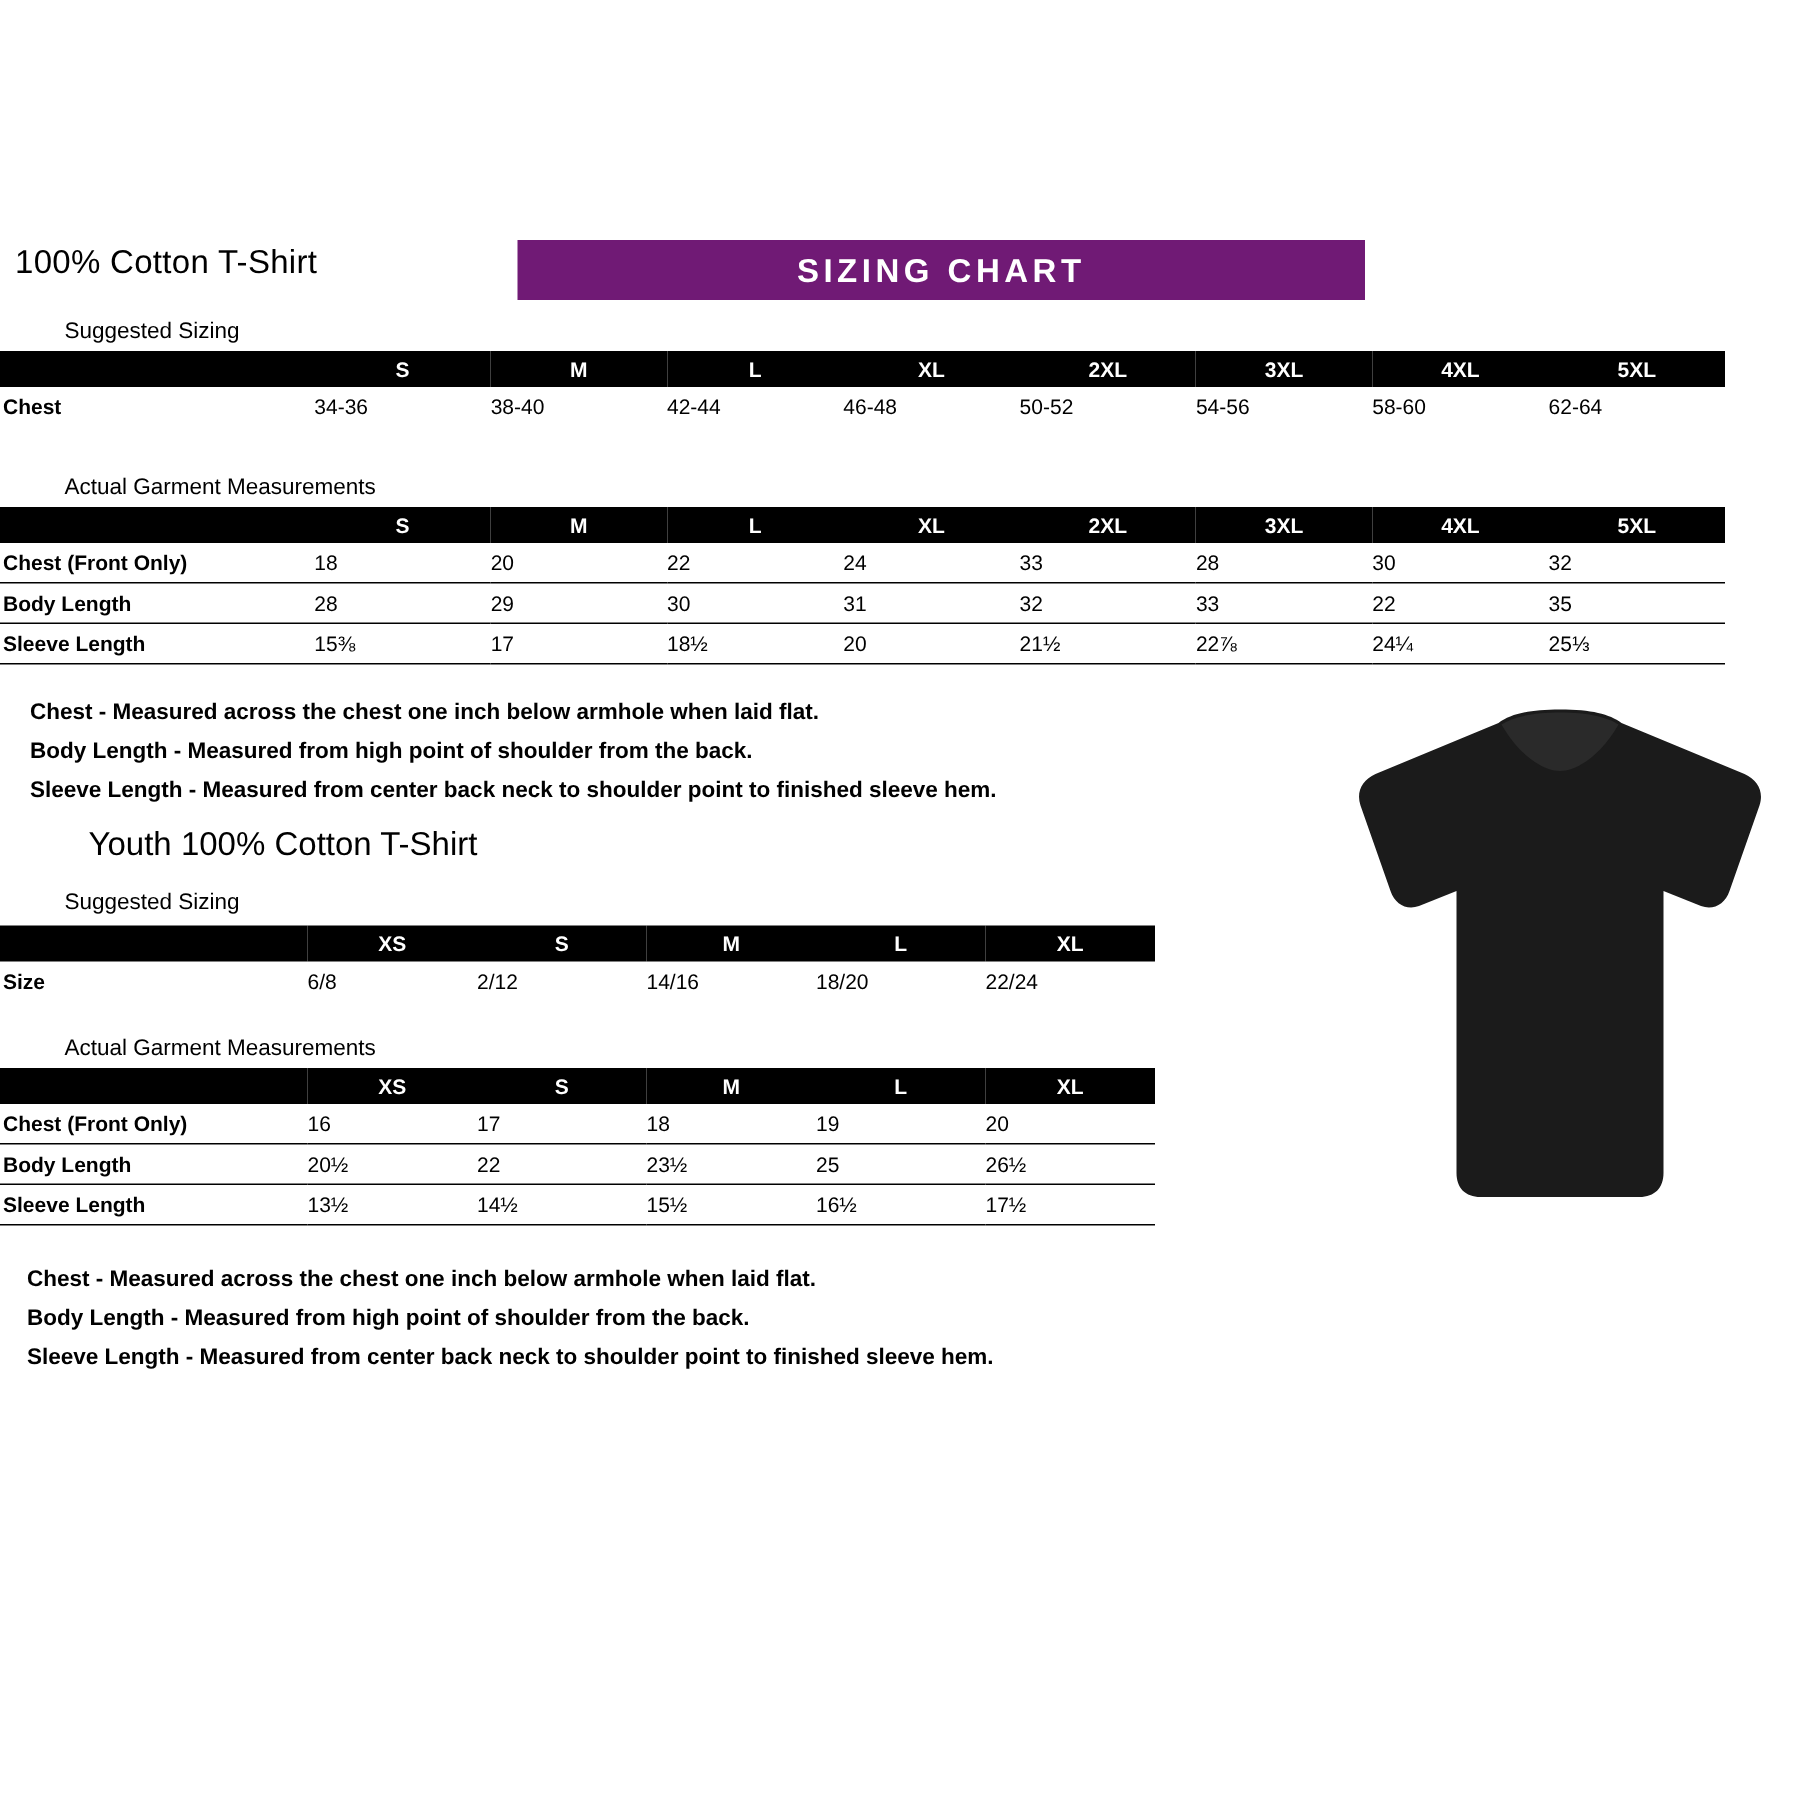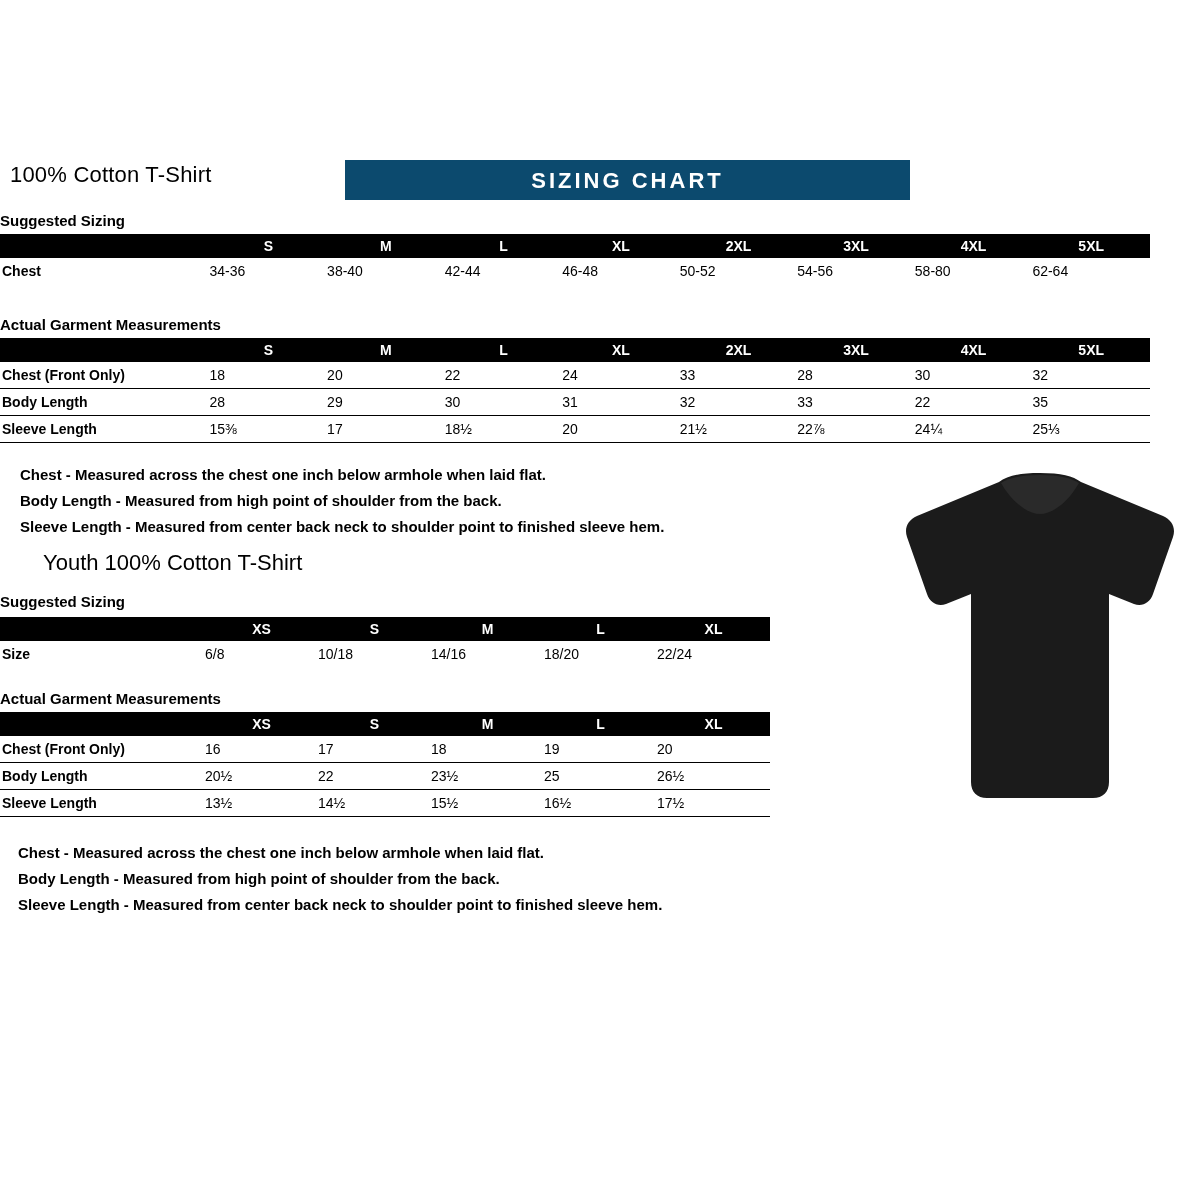--- a/index.html
+++ b/index.html
@@ -38,40 +38,41 @@
     font-weight: 400;
     letter-spacing: 0.2px;
     white-space: nowrap;
   }
   .sizing-banner {
     position: absolute;
     left: 335px;
     top: 0;
     width: 565px;
     height: 40px;
-    background: #0c4a6e;
+    background: #701a75;
   }
   .sizing-banner span {
     position: absolute;
     left: 0; right: 0;
     top: 8px;
     text-align: center;
     color: #ffffff;
     font-size: 22px;
     font-weight: bold;
     letter-spacing: 3px;
   }
 
   
   .label {
     position: absolute;
     font-size: 15px;
-    font-weight: 700;
+    font-weight: 400;
     color: #000;
     white-space: nowrap;
+    margin-left: 43px;
   }
 
   
   table {
     border-collapse: collapse;
     table-layout: fixed;
     position: absolute;
     font-size: 14px;
   }
   table td, table th {
@@ -199,21 +200,21 @@
         <td>5XL</td>
       </tr>
       <tr class="data-row">
         <td class="rowlabel">Chest</td>
         <td>34-36</td>
         <td>38-40</td>
         <td>42-44</td>
         <td>46-48</td>
         <td>50-52</td>
         <td>54-56</td>
-        <td>58-80</td>
+        <td>58-60</td>
         <td>62-64</td>
       </tr>
     </tbody>
   </table>
 
   <div class="label" style="left:0px; top:316px;">Actual Garment Measurements</div>
 
   <table id="adult-garment">
     <colgroup>
       <col style="width:205px">
@@ -273,21 +274,21 @@
       </tr>
     </tbody>
   </table>
 
   <div class="notes" style="left:20px; top:462px;">
     <div>Chest - Measured across the chest one inch below armhole when laid flat.</div>
     <div>Body Length - Measured from high point of shoulder from the back.</div>
     <div>Sleeve Length - Measured from center back neck to shoulder point to finished sleeve hem.</div>
   </div>
 
-  <div class="section-title" style="left:0px; top:550px;padding-left:43px;">Youth 100% Cotton T-Shirt</div>
+  <div class="section-title" style="left:16px; top:550px;padding-left:43px;">Youth 100% Cotton T-Shirt</div>
 
   <div class="label" style="left:0px; top:593px;">Suggested Sizing</div>
 
   <table id="youth-suggested">
     <colgroup>
       <col style="width:205px">
         <col style="width:113px">
         <col style="width:113px">
       <col style="width:113px">
         <col style="width:113px">
@@ -298,21 +299,21 @@
         <td class="rowlabel"></td>
         <td>XS</td>
         <td>S</td>
         <td>M</td>
         <td>L</td>
         <td>XL</td>
       </tr>
       <tr class="data-row">
         <td class="rowlabel">Size</td>
         <td>6/8</td>
-        <td>10/18</td>
+        <td>2/12</td>
         <td>14/16</td>
         <td>18/20</td>
         <td>22/24</td>
       </tr>
     </tbody>
   </table>
 
   <div class="label" style="left:0px; top:690px;">Actual Garment Measurements</div>
 
   <table id="youth-garment">

